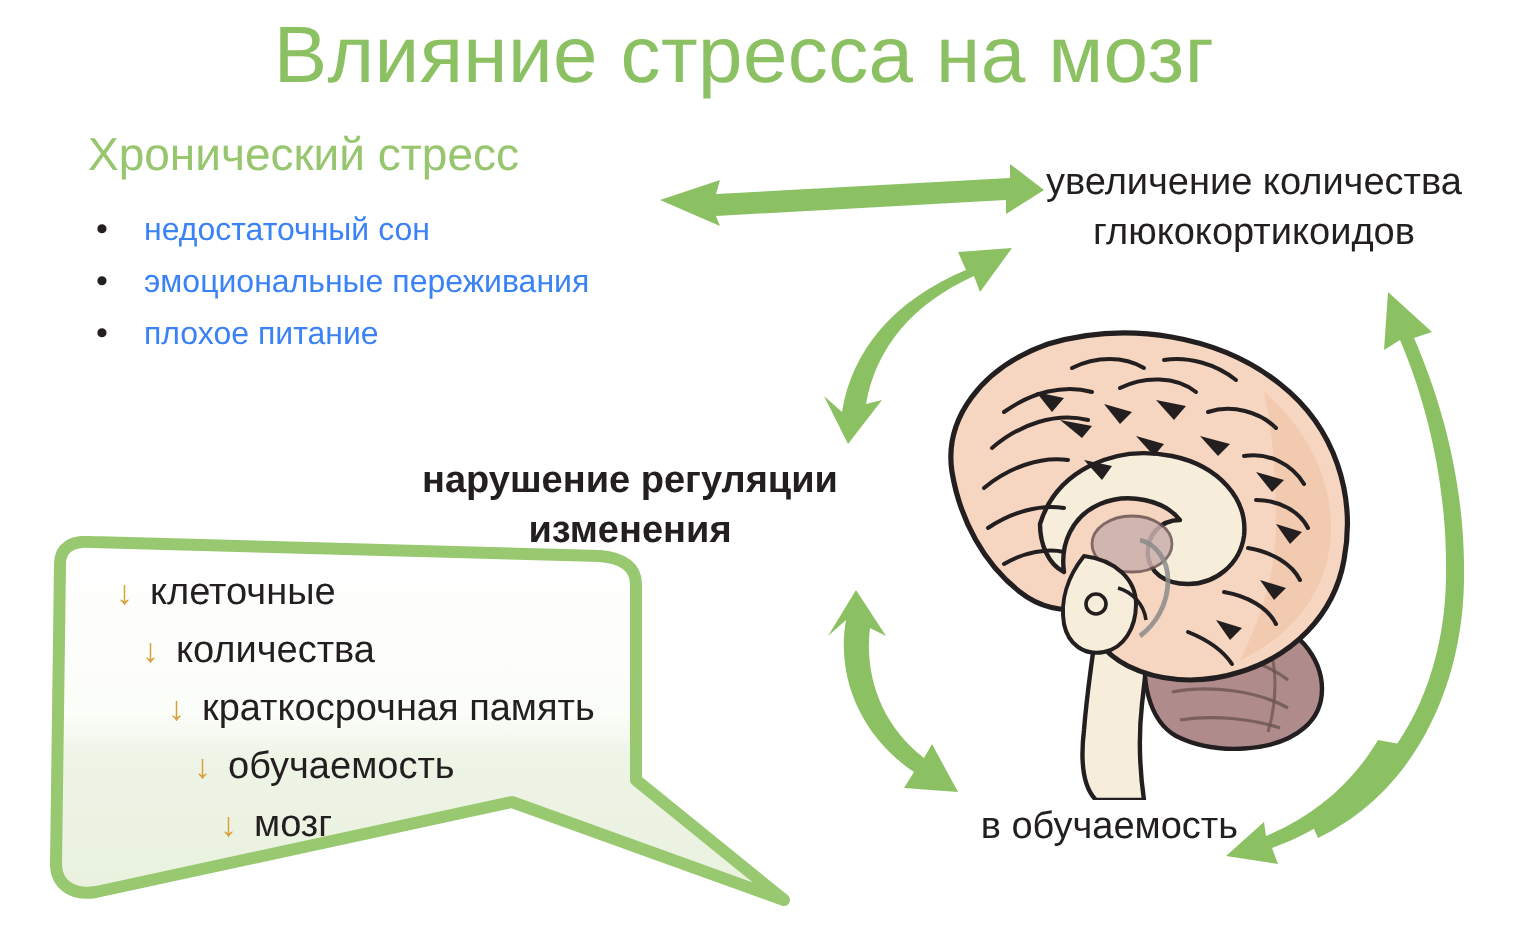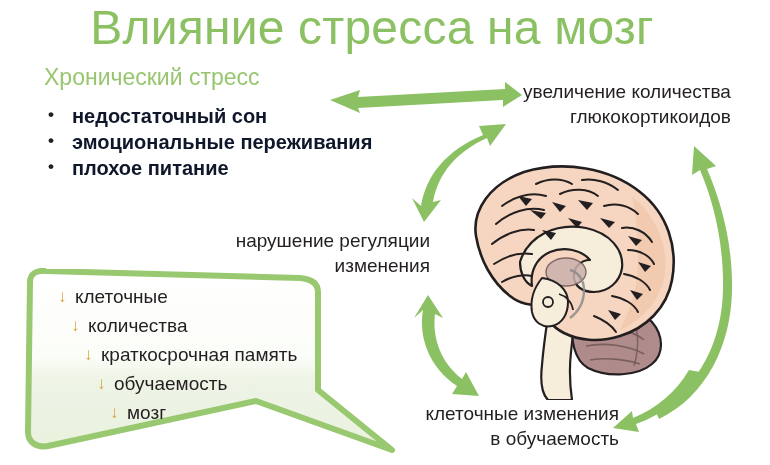--- a/index.html
+++ b/index.html
@@ -18,21 +18,21 @@
     -webkit-font-smoothing: antialiased;
   }
 
   
   .title {
     position: absolute;
     left: 0;
     top: 6px;
     width: 744px;
     text-align: center;
-    font-size: 48px;
+    font-size: 40px;
     line-height: 44px;
     color: #8cc163;
     letter-spacing: 0.2px;
     white-space: nowrap;
   }
   .subtitle {
     position: absolute;
     left: 44px;
     top: 61px;
     font-size: 23px;
@@ -46,45 +46,44 @@
     position: absolute;
     left: 44px;
     top: 103px;
     margin: 0;
     padding: 0;
     list-style: none;
   }
   .bullets li {
     position: relative;
     padding-left: 28px;
-    font-size: 20px;
+    font-size: 16px;
     line-height: 26px;
-    color: #0f172a;
-    white-space: nowrap;
-    font-weight: bold;
+    color: #3b82f6;
+    white-space: nowrap;
   }
   .bullets li::before {
     content: "\2022";
     position: absolute;
     left: 4px;
     top: -1px;
     font-size: 17px;
     color: #231f20;
   }
 
   
   .label {
     position: absolute;
     font-size: 19px;
     line-height: 25px;
     color: #231f20;
     white-space: nowrap;
   }
-  .label-gluco { left: 523px; top: 79px; text-align: right; }
-  .label-cortisol { left: 200px; top: 228px; width: 230px; text-align: right; }
+  .label-gluco { left: 523px; top: 79px; text-align: center; }
+  .label-cortisol { left: 200px; top: 228px; width: 230px; text-align: center; font-weight: bold; }
   .label-hippo { left: 384px; top: 401px; width: 235px; text-align: right; }
 
   
   .bubble-wrap {
     position: absolute;
     left: 8px;
     top: 268px;
     width: 400px;
     height: 195px;
   }
@@ -158,21 +157,20 @@
     <div>увеличение количества</div>
     <div>глюкокортикоидов</div>
   </div>
 
   <div class="label label-cortisol">
     <div>нарушение регуляции</div>
     <div>изменения</div>
   </div>
 
   <div class="label label-hippo">
-    <div>клеточные изменения</div>
     <div>в обучаемость</div>
   </div>
 
   <div class="brain">
     <svg width="250" height="250" viewBox="0 0 250 250" xmlns="http://www.w3.org/2000/svg">
 
       <path d="M120 140 C116 165 112 190 110 215 C108 232 110 244 116 250
                L140 250 C138 236 137 220 139 202 C141 180 145 160 150 142 Z" fill="#f6eedb" stroke="#231f20" stroke-width="2.2" stroke-linejoin="round"></path>
 
       <path d="M152 158 C176 150 206 156 220 172 C232 186 232 204 220 214

